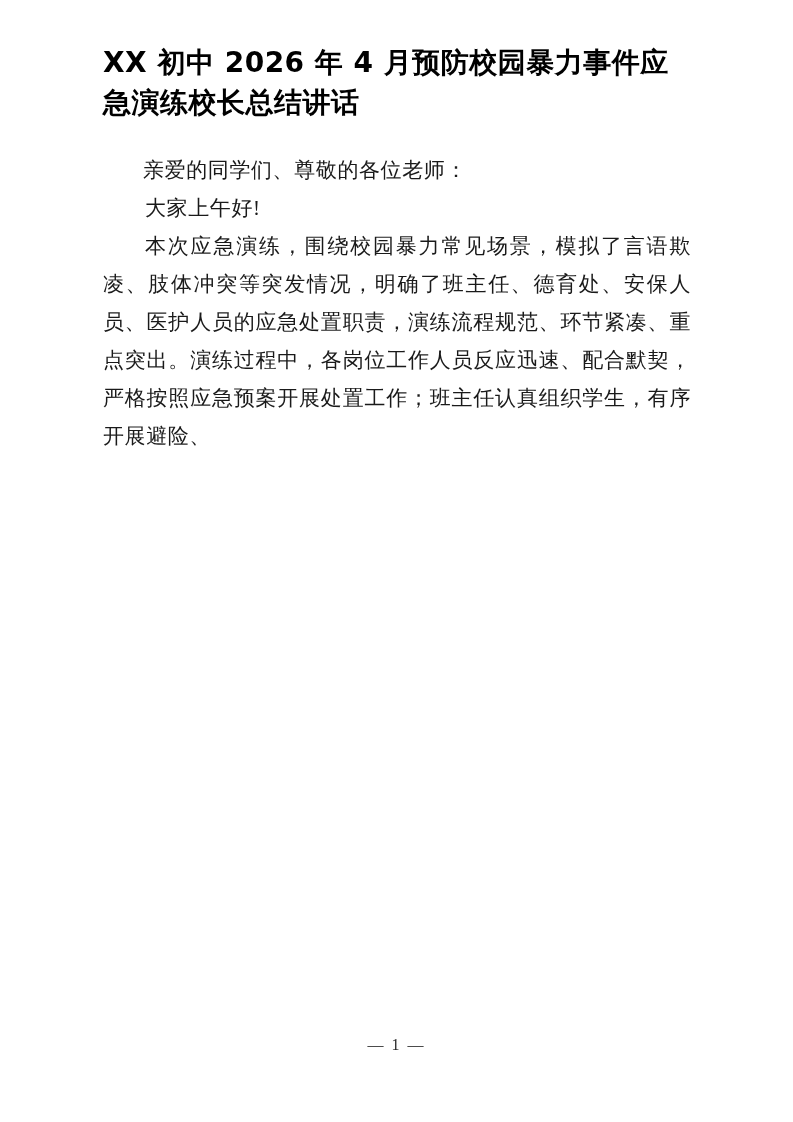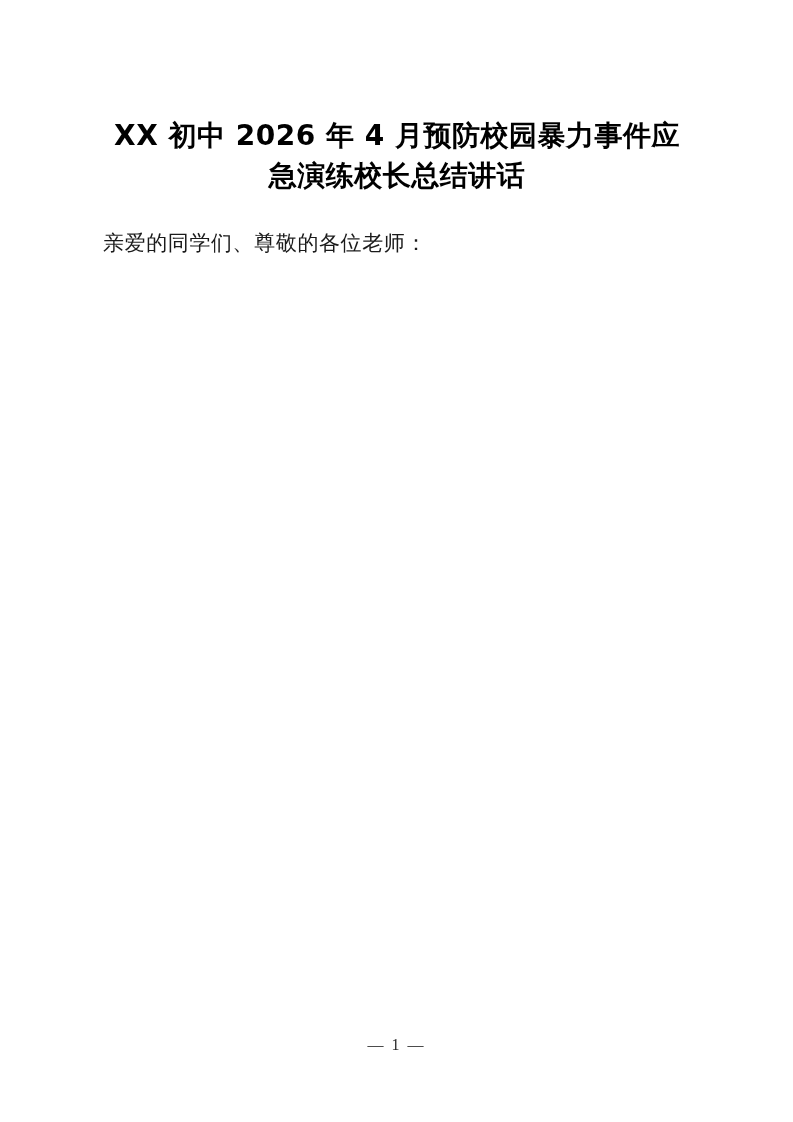--- a/index.html
+++ b/index.html
@@ -27,26 +27,26 @@
 
   .content {
     position: absolute;
     left: 103px;
     top: 0;
     width: 588px;
   }
 
   .doc-title {
     margin: 0;
-    padding-top: 116px;
+    padding-top: 43px;
     font-family: "DejaVu Sans", "Liberation Sans", sans-serif;
     font-weight: bold;
     font-size: 28px;
     line-height: 40px;
-    text-align: center;
+    text-align: left;
     letter-spacing: 0.5px;
     color: #000000;
   }
 
   .body-block {
     margin-top: 28px;
   }
 
   p.para {
     margin: 0;
@@ -60,20 +60,21 @@
     letter-spacing: 0.6px;
     word-break: break-all;
   }
 
   p.para.indent {
     text-indent: 42px;
   }
 
   p.para.no-indent {
     text-indent: 0;
+    margin-left: 40px;
   }
 
   .footer {
     position: absolute;
     left: 0;
     top: 1036px;
     width: 793px;
     text-align: center;
     font-family: "Liberation Serif", "DejaVu Serif", serif;
     font-size: 16px;
@@ -87,22 +88,24 @@
 <div class="page">
 
   <div class="content">
 
     <h1 class="doc-title">XX 初中 2026 年 4 月预防校园暴力事件应急演练校长总结讲话</h1>
 
     <div class="body-block">
 
       <p class="para no-indent">亲爱的同学们、尊敬的各位老师：</p>
 
+      <p class="para indent">大家上午好!</p>
 
 
 
+      <p class="para indent">本次应急演练，围绕校园暴力常见场景，模拟了言语欺凌、肢体冲突等突发情况，明确了班主任、德育处、安保人员、医护人员的应急处置职责，演练流程规范、环节紧凑、重点突出。演练过程中，各岗位工作人员反应迅速、配合默契，严格按照应急预案开展处置工作；班主任认真组织学生，有序开展避险、</p>
 
     </div>
   </div>
 
   <div class="footer">— 1 —</div>
 
 </div>
 
 </body></html>

